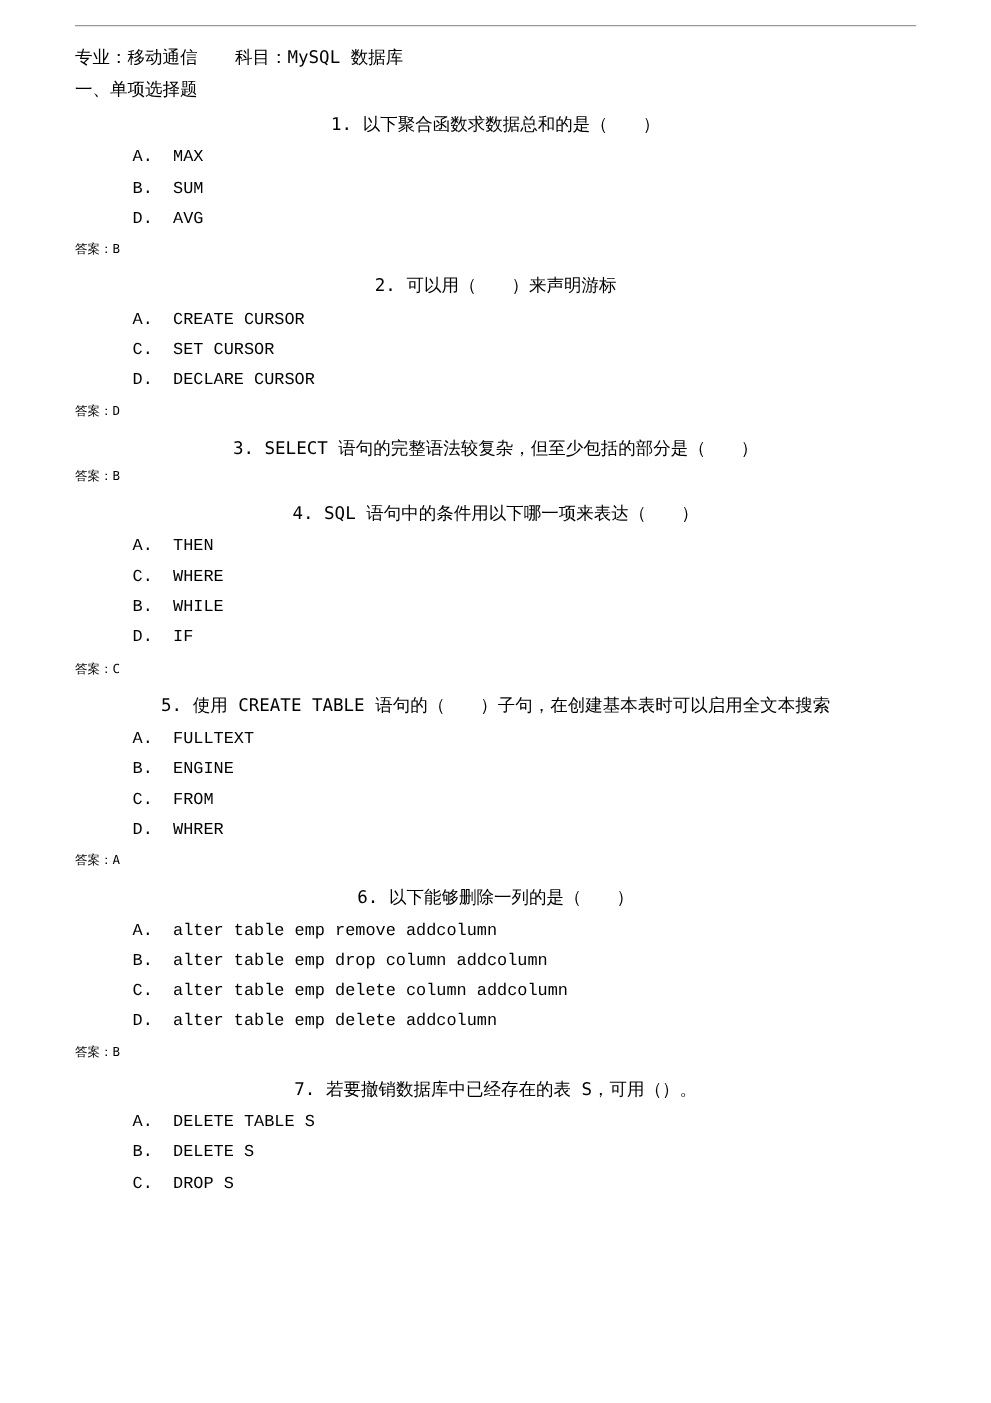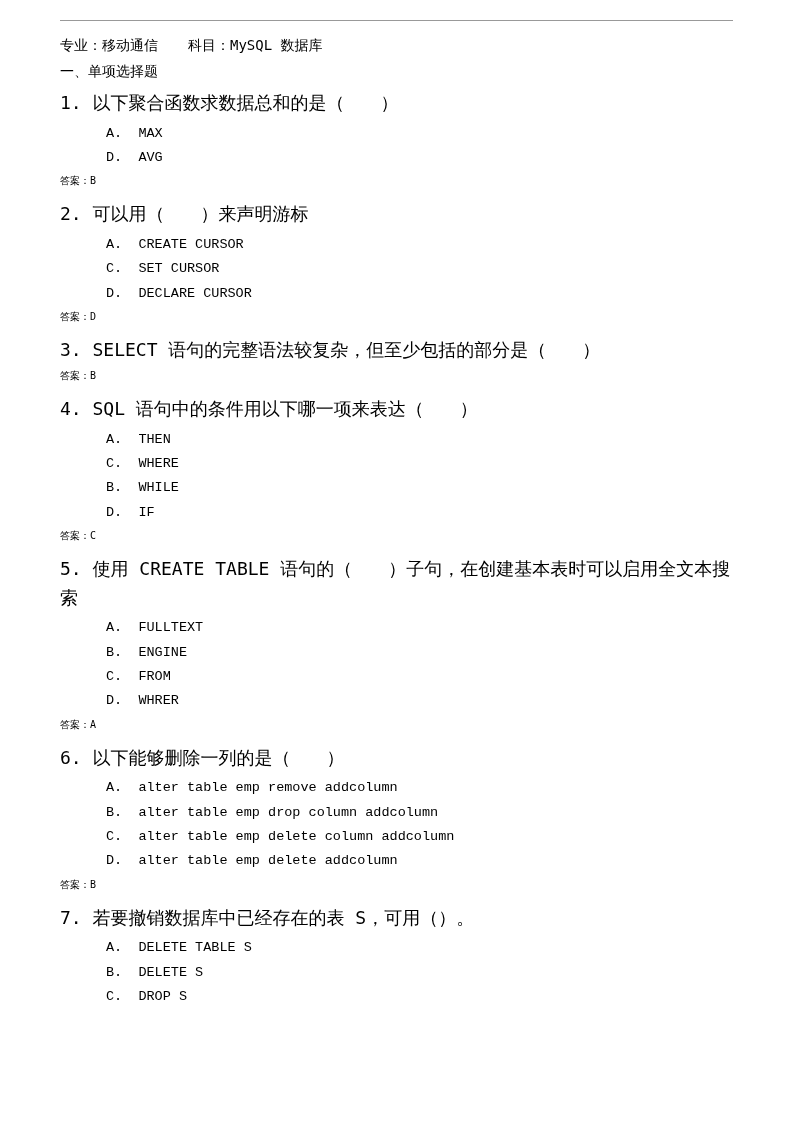--- a/index.html
+++ b/index.html
@@ -35,22 +35,23 @@
       margin-bottom: 8px;
       font-size: 14px;
     }
 
     .question-block {
       margin-bottom: 12px;
     }
 
     .question-text {
       margin-bottom: 4px;
-      font-size: 18px;
+      font-size: 14px;
       line-height: 1.6;
+      text-align: center;
     }
 
     .options {
       margin-left: 46px;
       margin-bottom: 4px;
     }
 
     .option-item {
       font-family: "Courier New", "SimSun", monospace;
       font-size: 13.5px;
@@ -73,20 +74,21 @@
   <span>科目：MySQL 数据库</span>
 </div>
 
 <div class="section-title">一、单项选择题</div>
 
 <div id="questions-container">
     <div class="question-block">
       <div class="question-text">1.  以下聚合函数求数据总和的是（　　）</div>
       <div class="options">
         <div class="option-item">A.  MAX</div>
+        <div class="option-item">B.  SUM</div>
         <div class="option-item">D.  AVG</div>
       </div>
       <div class="answer-line">答案：B</div>
     </div>
     <div class="question-block">
       <div class="question-text">2.  可以用（　　）来声明游标</div>
       <div class="options">
         <div class="option-item">A.  CREATE CURSOR</div>
         <div class="option-item">C.  SET CURSOR</div>
         <div class="option-item">D.  DECLARE CURSOR</div>

